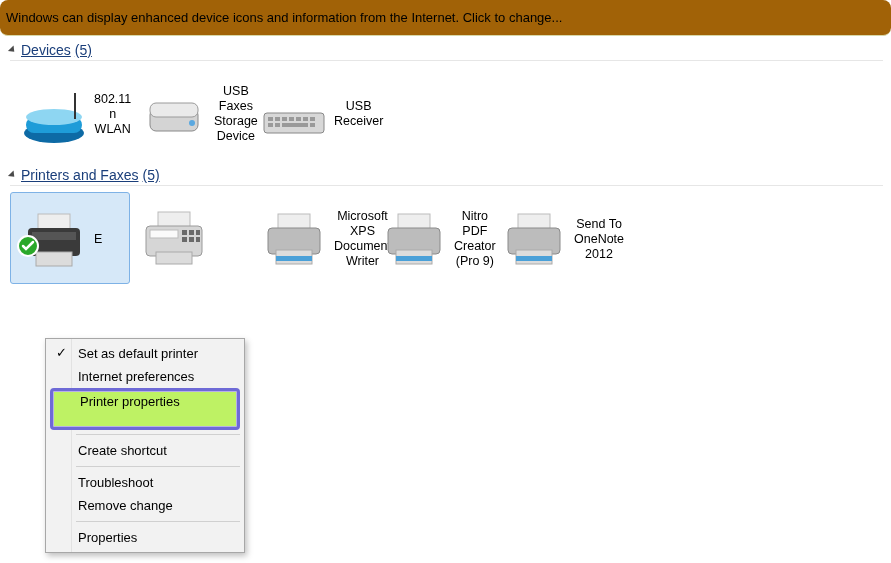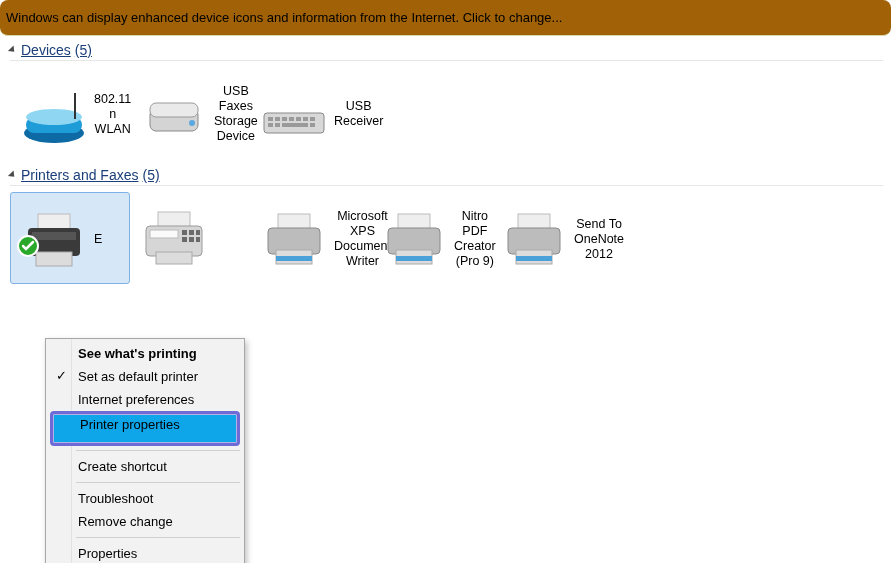--- a/index.html
+++ b/index.html
@@ -19,21 +19,21 @@
 .device-icon { width: 80px; height: 80px; display: flex; align-items: center; justify-content: center; }
 .device-label { font-size: 12.5px; margin-top: 2px; line-height: 1.2; color: #000; }
 
 
 .context-menu { position: absolute; left: 45px; top: 338px; width: 200px; background: #f2f2f2; border: 1px solid #a7a7a7; box-shadow: 2px 3px 6px rgba(0,0,0,0.25); padding: 3px 2px; z-index: 50; font-size: 13px; }
 .context-menu .item { padding: 4px 8px 4px 30px; position: relative; cursor: pointer; white-space: nowrap; }
 .context-menu .item.bold { font-weight: 700; }
 .context-menu .item .check { position: absolute; left: 8px; top: 3px; font-size: 13px; }
 .context-menu .sep { height: 1px; background: #d0d0d0; margin: 4px 2px 4px 28px; }
 .context-menu .gutter { position: absolute; left: 0; top: 0; bottom: 0; width: 26px; border-right: 1px solid #e2e2e2; background: #f2f2f2; }
-.context-menu .item.highlight { border: 3px solid #6e6ad6; border-radius: 4px; background: #0ea5e9; box-shadow: 0 0 0 1px #b6b0e8 inset; margin: 0 2px; padding: 3px 5px 11px 27px; }
+.context-menu .item.highlight { border: 3px solid #6e6ad6; border-radius: 4px; background: #bef264; box-shadow: 0 0 0 1px #b6b0e8 inset; margin: 0 2px; padding: 3px 5px 18px 27px; }
 .context-menu .items { position: relative; }
 
 
 .default-badge { position: absolute; left: 6px; bottom: 26px; width: 22px; height: 22px; }
 
 
 svg { display: block; }
 </style>
 </head>
 <body>
@@ -181,21 +181,20 @@
       </span>
       <span class="device-label">Send To OneNote 2012</span>
     </div>
 
   </div>
 </div>
 
 <div class="context-menu">
   <div class="gutter"></div>
   <div class="items">
-    <div class="item bold"><span>See what's printing</span></div>
     <div class="item"><span class="check">✓</span><span>Set as default printer</span></div>
     <div class="item"><span>Internet preferences</span></div>
     <div class="item highlight"><span>Printer properties</span></div>
     <div class="sep"></div>
     <div class="item"><span>Create shortcut</span></div>
     <div class="sep"></div>
     <div class="item"><span>Troubleshoot</span></div>
     <div class="item"><span>Remove change</span></div>
     <div class="sep"></div>
     <div class="item"><span>Properties</span></div>

